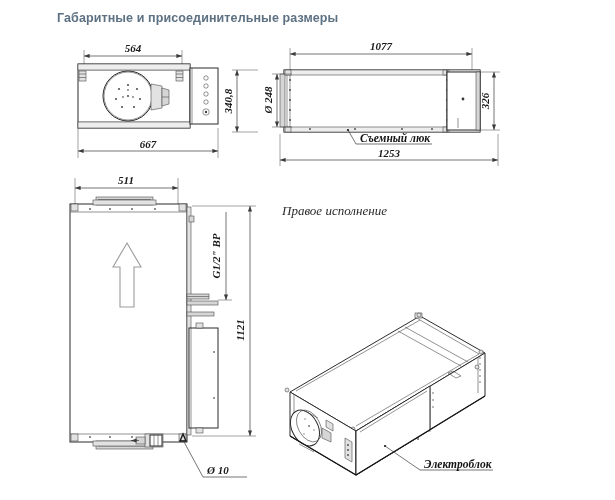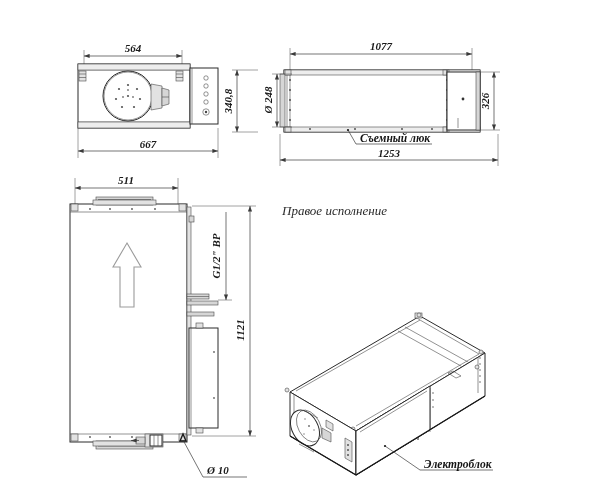--- a/index.html
+++ b/index.html
@@ -63,20 +63,21 @@
   .fillg { fill: #ededed; }
   .fillg2 { fill: #e2e2e2; }
   .fillg3 { fill: #d6d6d6; }
   .arrowbody { fill: #ffffff; stroke: #9b9b9b; stroke-width: 1.1; }
 </style>
 </head>
 <body>
 
 <div id="page">
 
+  <div class="page-title">Габаритные и присоединительные размеры</div>
 
   <svg class="drawing" viewBox="0 0 615 500">
 
     <defs>
       <marker id="ar" markerWidth="9" markerHeight="9" refX="8" refY="3" orient="auto">
         <path d="M0,0 L8,3 L0,6 z" fill="#3a3a3a"></path>
       </marker>
       <marker id="arS" markerWidth="9" markerHeight="9" refX="0" refY="3" orient="auto">
         <path d="M8,0 L0,3 L8,6 z" fill="#3a3a3a"></path>
       </marker>

